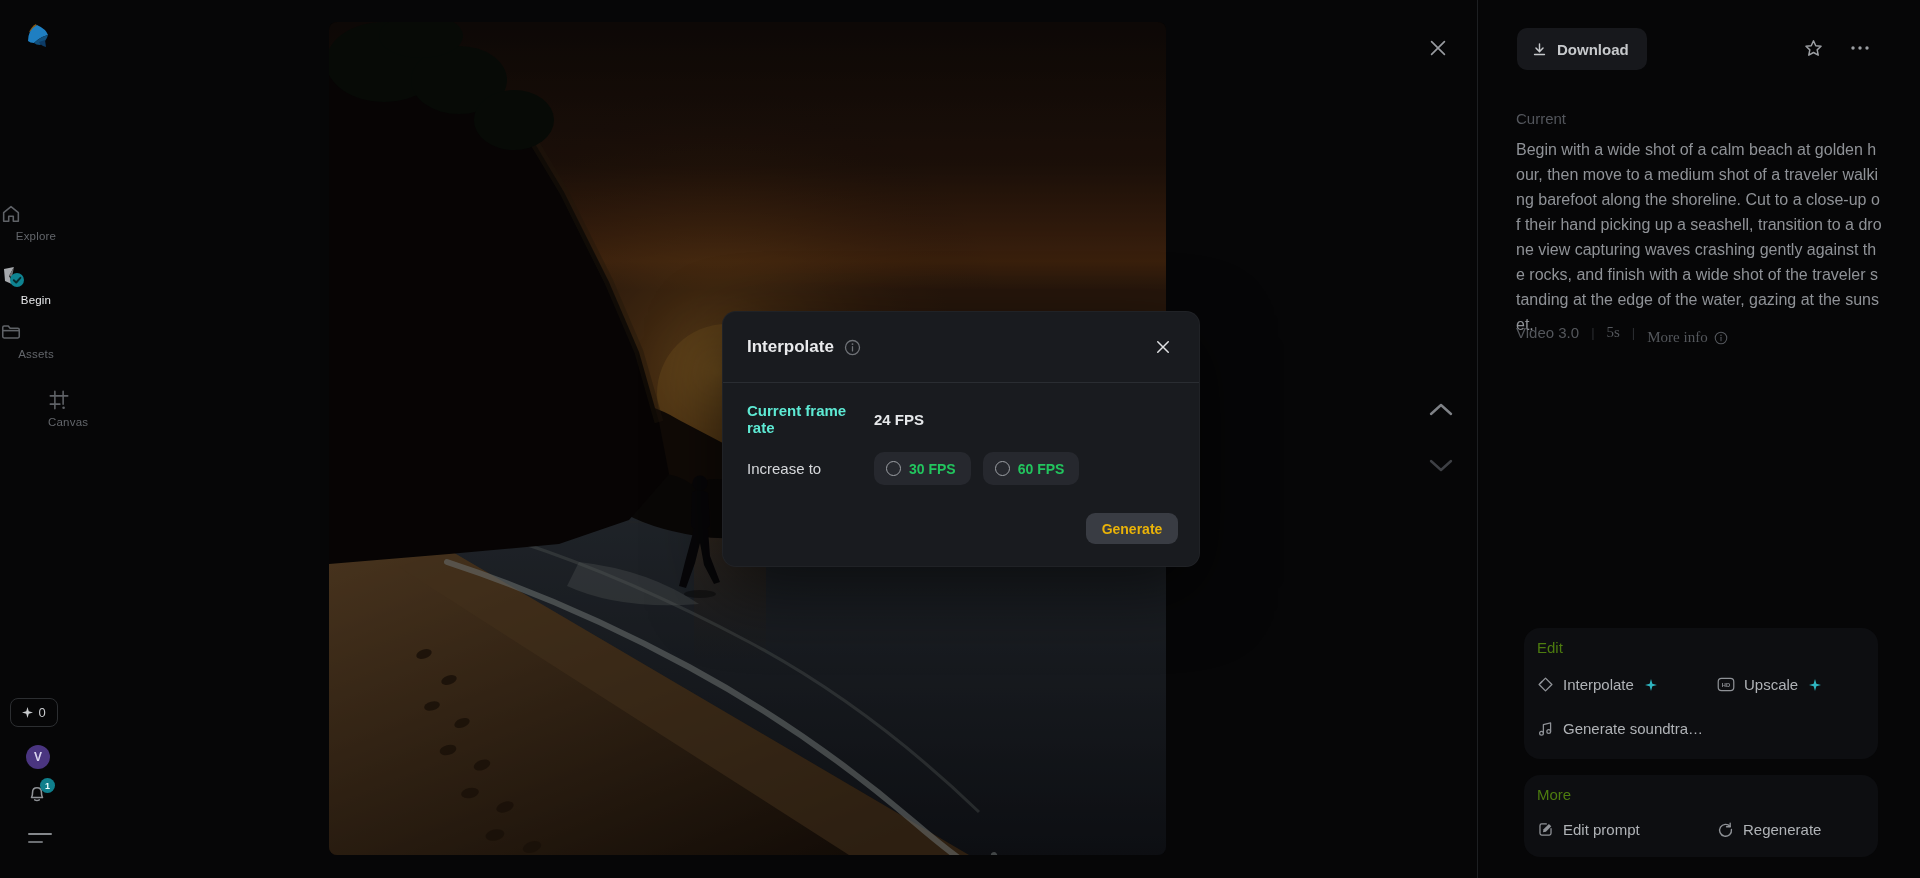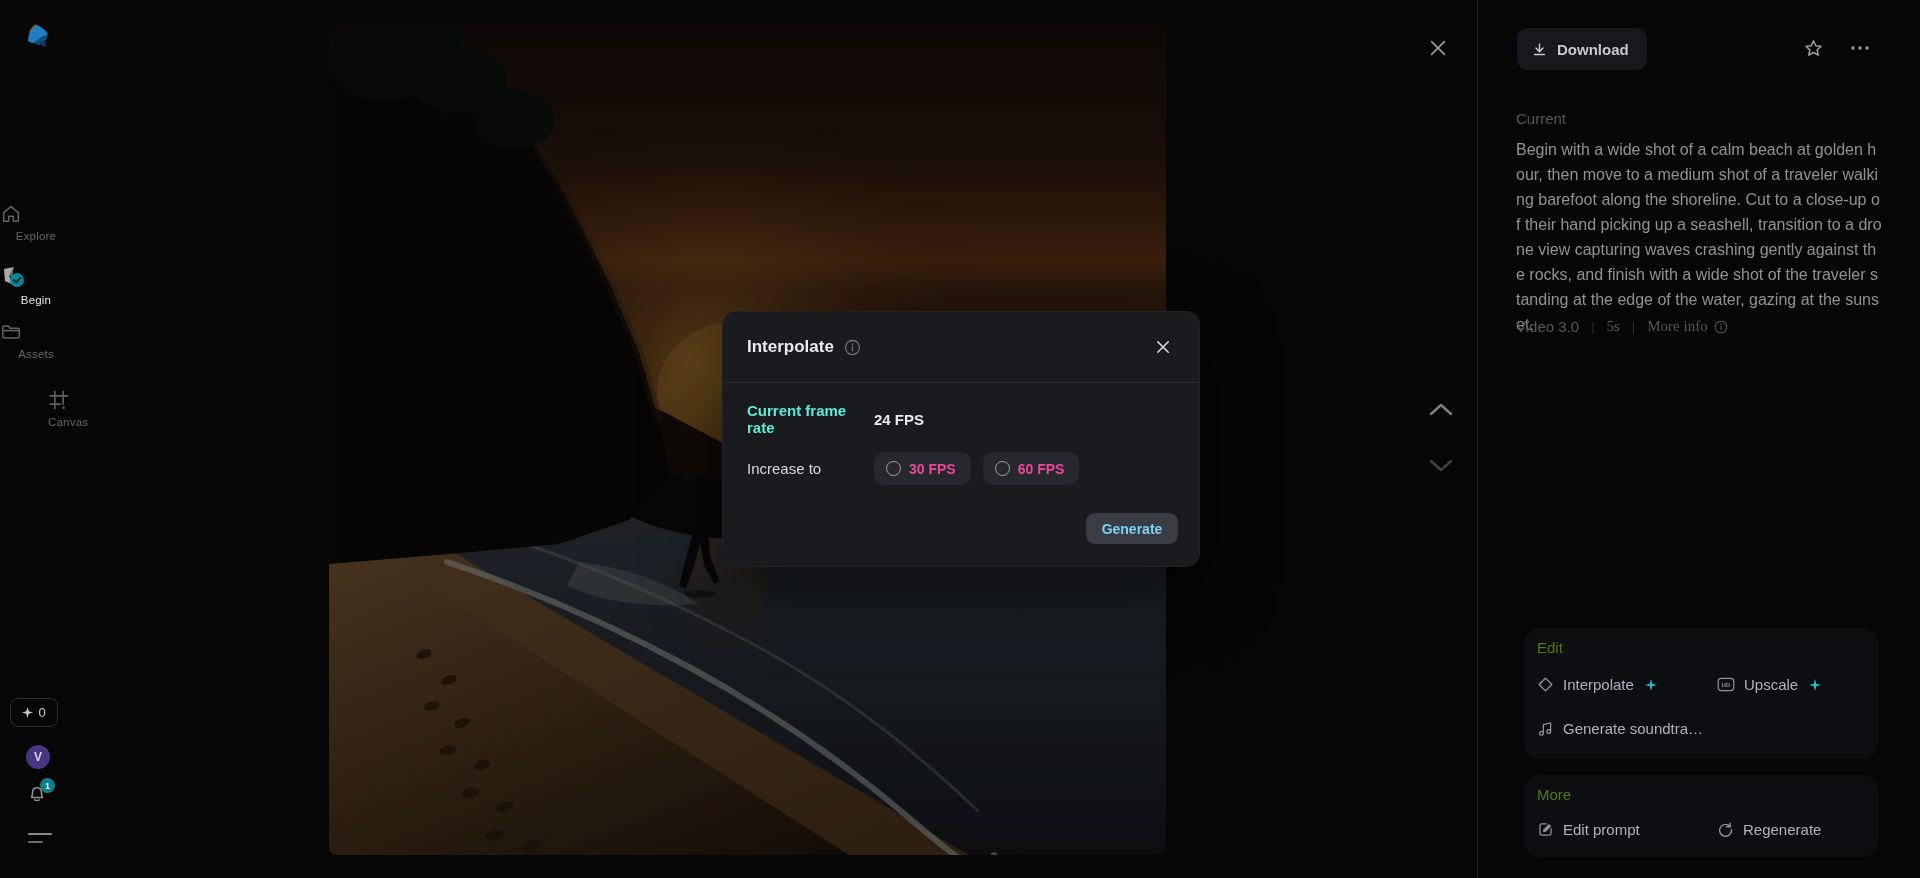--- a/index.html
+++ b/index.html
@@ -46,21 +46,21 @@
     justify-content:center; cursor:pointer; color:#9b9ea2; }
   .star-btn { left:1795px; top:30px; }
   .dots-btn { left:1842px; top:30px; }
   .prompt-label { position:absolute; left:1516px; top:110px; font-size:15px; color:#53565c; }
   .prompt-text { position:absolute; left:1516px; top:137px; width:366px; font-size:16px;
     line-height:25px; color:#8f9297; word-break:break-all; }
   .meta-row { position:absolute; left:1516px; top:318px; display:flex; align-items:center;
     gap:12px; font-size:15px; color:#54575c; }
   .meta-sep { color:#2b2d31; font-size:13px; }
   .meta-serif { font-family:"Liberation Serif", serif; }
-  .meta-info { display:flex; align-items:center; gap:6px; cursor:pointer; }
+  .meta-info { display:flex; align-items:center; gap:6px; cursor:pointer;margin-top:11px; }
 
   .section-panel { position:absolute; left:1524px; width:354px; background:#0d0e11; border-radius:16px; }
   .edit-panel { top:628px; height:131px; }
   .more-panel { top:775px; height:82px; }
   .section-heading { position:absolute; left:13px; top:11px; font-size:15px; color:#4d7c0f; }
   .panel-item { position:absolute; display:flex; align-items:center; gap:9px; cursor:pointer;
     font-size:15px; color:#b0b3b7; }
   .panel-item .pi-icon { color:#8f9297; display:flex; }
   .sparkle { display:flex; margin-left:2px; }
 
@@ -77,23 +77,23 @@
   .modal-divider { position:absolute; left:0; right:0; top:70px; height:1px; background:#2a2d32; }
   .modal-row { position:absolute; left:24px; display:flex; align-items:center; }
   .row-framerate { top:94px; height:26px; }
   .row-increase { top:140px; height:33px; }
   .modal-row .m-label { width:127px; font-size:15px; font-weight:700; color:#5eead4; }
   .row-increase .m-label { font-weight:400; color:#d6d8db; }
   .m-value { font-size:15px; font-weight:700; color:#e6e8ea; }
   .fps-pill { height:33px; padding:0 15px 0 12px; background:#26282e; border-radius:10px;
     display:flex; align-items:center; gap:8px; cursor:pointer; margin-right:12px; }
   .fps-pill .radio { width:15px; height:15px; border-radius:50%; border:1.6px solid #9da0a5; }
-  .fps-pill .fps-label { font-size:14px; font-weight:700; color:#ec4899; }
+  .fps-pill .fps-label { font-size:14px; font-weight:700; color:#22c55e; }
   .generate-btn { position:absolute; left:363px; top:201px; width:92px; height:31px;
-    border:none; border-radius:9px; background:#393c43; color:#7dd3fc; font-size:14px;
+    border:none; border-radius:9px; background:#393c43; color:#eab308; font-size:14px;
     font-weight:700; font-family:inherit; cursor:not-allowed; }
 </style>
 </head>
 <body>
 
 <aside class="sidebar">
   <div class="logo">
     <svg width="34" height="34" viewBox="0 0 34 34">
       <path d="M7 12 Q10 6 14 4 L16 9 Z" fill="#8a5a14"></path>
       <path d="M6 21 Q6 10 15 5 Q24 9 26 15 Q18 17 12 23 Q8 23 6 21 Z" fill="#1f7fc2"></path>

